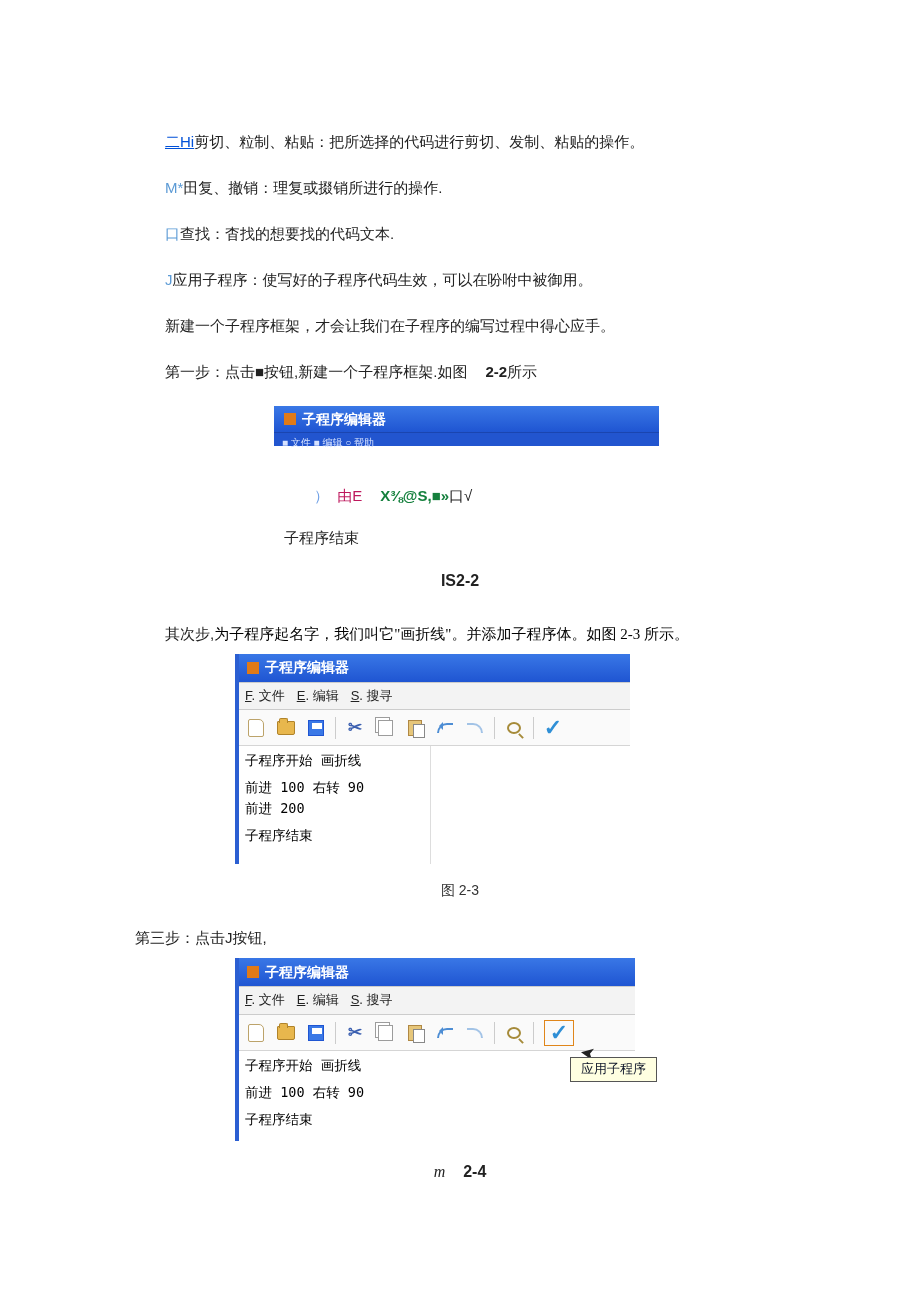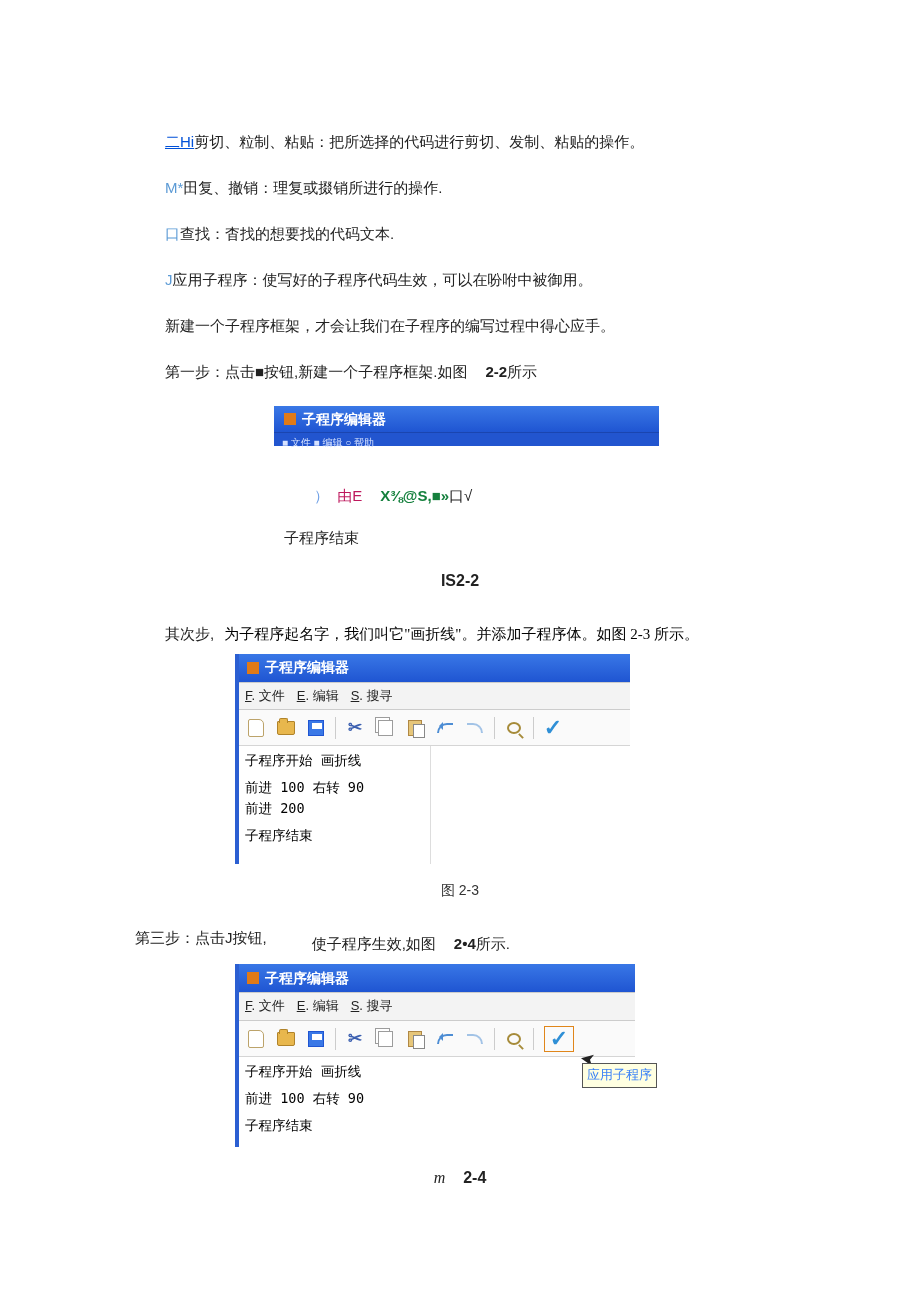--- a/index.html
+++ b/index.html
@@ -42,21 +42,21 @@
       color: #d6e2ff;
       font-size: 10px;
       padding: 2px 8px;
       height: 14px;
       border-top: 1px solid #1a45b0;
     }
     .indent-paren { color: #6fa0e6; margin-left: 40px; display: inline-block; margin-top: 38px;}
     .code-line-22 { margin-left: 10px; margin-top: 12px; font-size: 15px; }
 
     
-    .step-row { display: flex; align-items: flex-start; gap: 10px; margin-bottom: 8px; }
+    .step-row { display: flex; align-items: flex-start; margin-bottom: 8px; }
     .step-row .left { flex: 0 0 auto; }
     .step-row .right { flex: 1; }
     .black-serif { font-family: SimSun, serif; font-size: 15px; color: #000; }
     .step-offset { padding-top: 6px; margin-left: 35px; }
 
     
     .fig23 { width: 395px; margin-left: 70px; border-left: 4px solid #2b5fd2; }
     .fig24 { width: 400px; margin-left: 70px; border-left: 4px solid #2b5fd2; }
     .win-tb2 {
       background: linear-gradient(#3977e6, #1f55d2);
@@ -115,21 +115,21 @@
       border-right: 1px solid #ddd;
     }
     .codearea.full { width: auto; border-right:none; min-height: 90px; }
     .fig24 .cursor-arrow {
       position: absolute; right: 40px; top: 24px;
       font-size: 18px; color: #222;
     }
     .fig24 .tooltip-apply {
       position: absolute; right: -22px; top: 42px;
       background: #ffffe1; border: 1px solid #555;
-      padding: 1px 4px; font-size: 13px; color: #3b82f6;
+      padding: 1px 10px; font-size: 13px; color: #0f172a;
       font-family: SimSun, serif;
       text-align: right;
     }
     .italic-m { font-style: italic; font-family: Georgia, serif; }
   </style>
 </head>
 <body>
 
 <p class="p">
   <span class="blue-prefix">二Hi</span><span>剪切、粒制、粘贴：把所选择的代码进行剪切、发制、粘贴的操作。</span>
@@ -228,23 +228,20 @@
     <div style="height:6px;"></div>
     <div>子程序结束</div>
     <div style="height:14px;"></div>
   </div>
 </div>
 
 <div class="caption-normal">图 2-3</div>
 
 <div class="step-row" style="margin-left:-30px;">
   <div class="left">第三步：点击J按钮,</div>
-  <div class="right step-offset">
-    <span>使子程序生效,如图</span><span class="bold">2•4</span><span>所示.</span>
-  </div>
 </div>
 
 <div class="fig fig24 apply-wrap">
   <div class="win-tb2">
     <span class="win-titlebar-icon"></span>
     <span>子程序编辑器</span>
   </div>
   <div class="menubar">
     <span><span class="u">F</span><span>. 文件</span></span>
     <span><span class="u">E</span><span>. 编辑</span></span>

